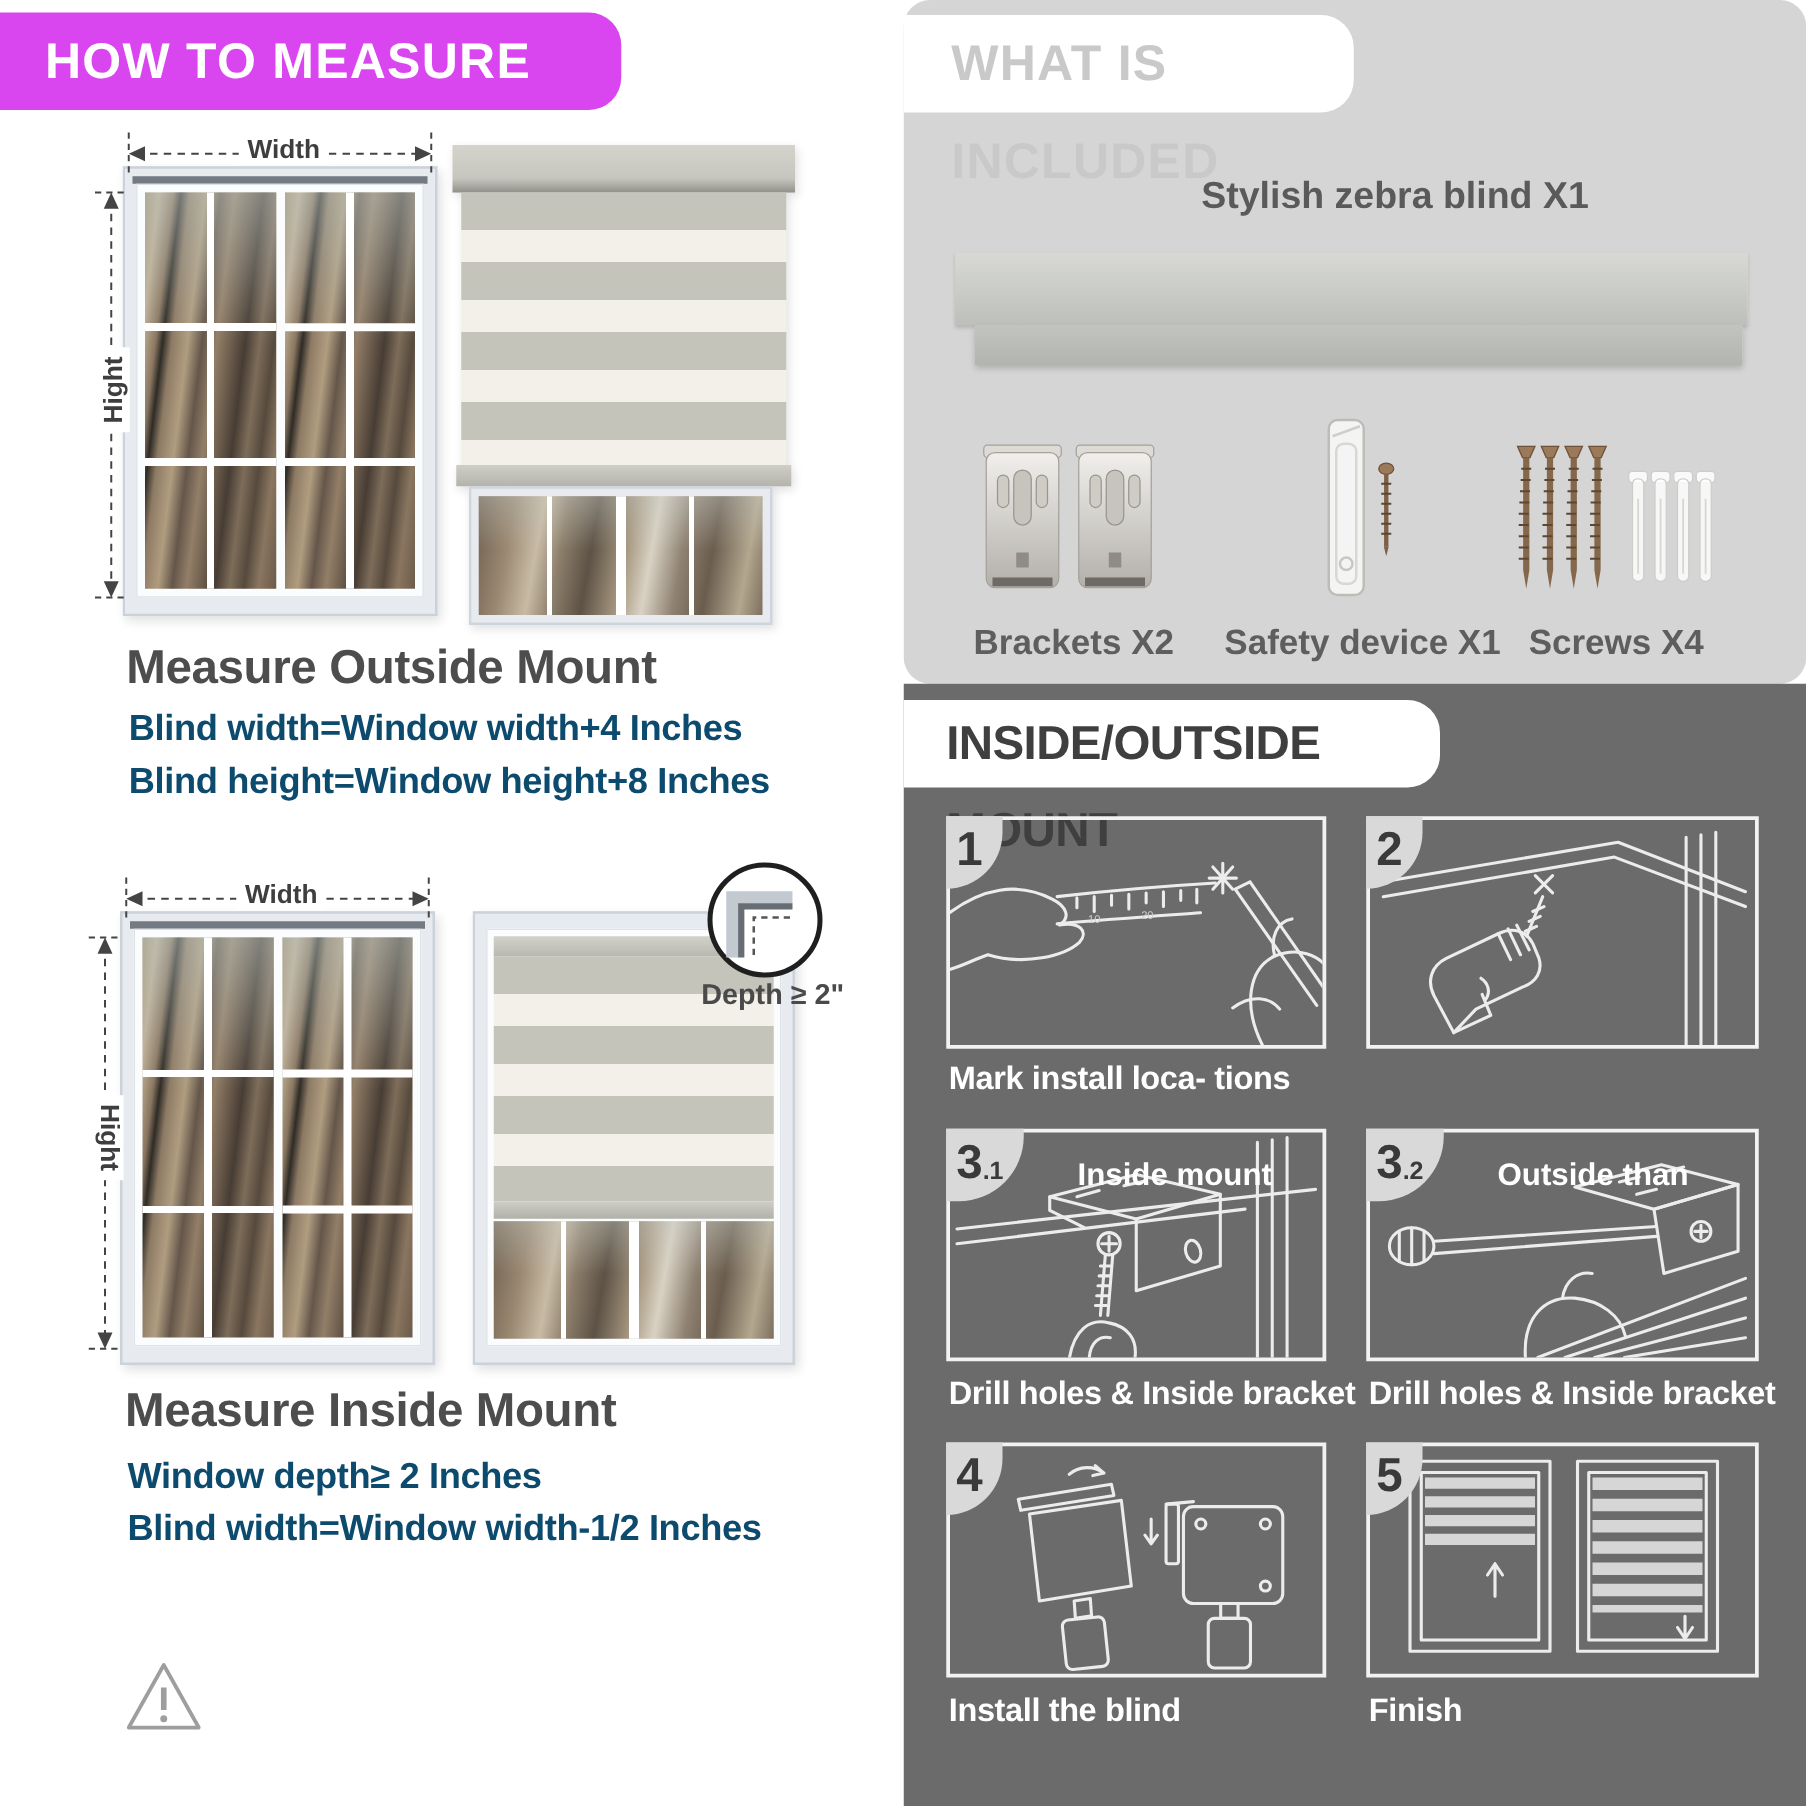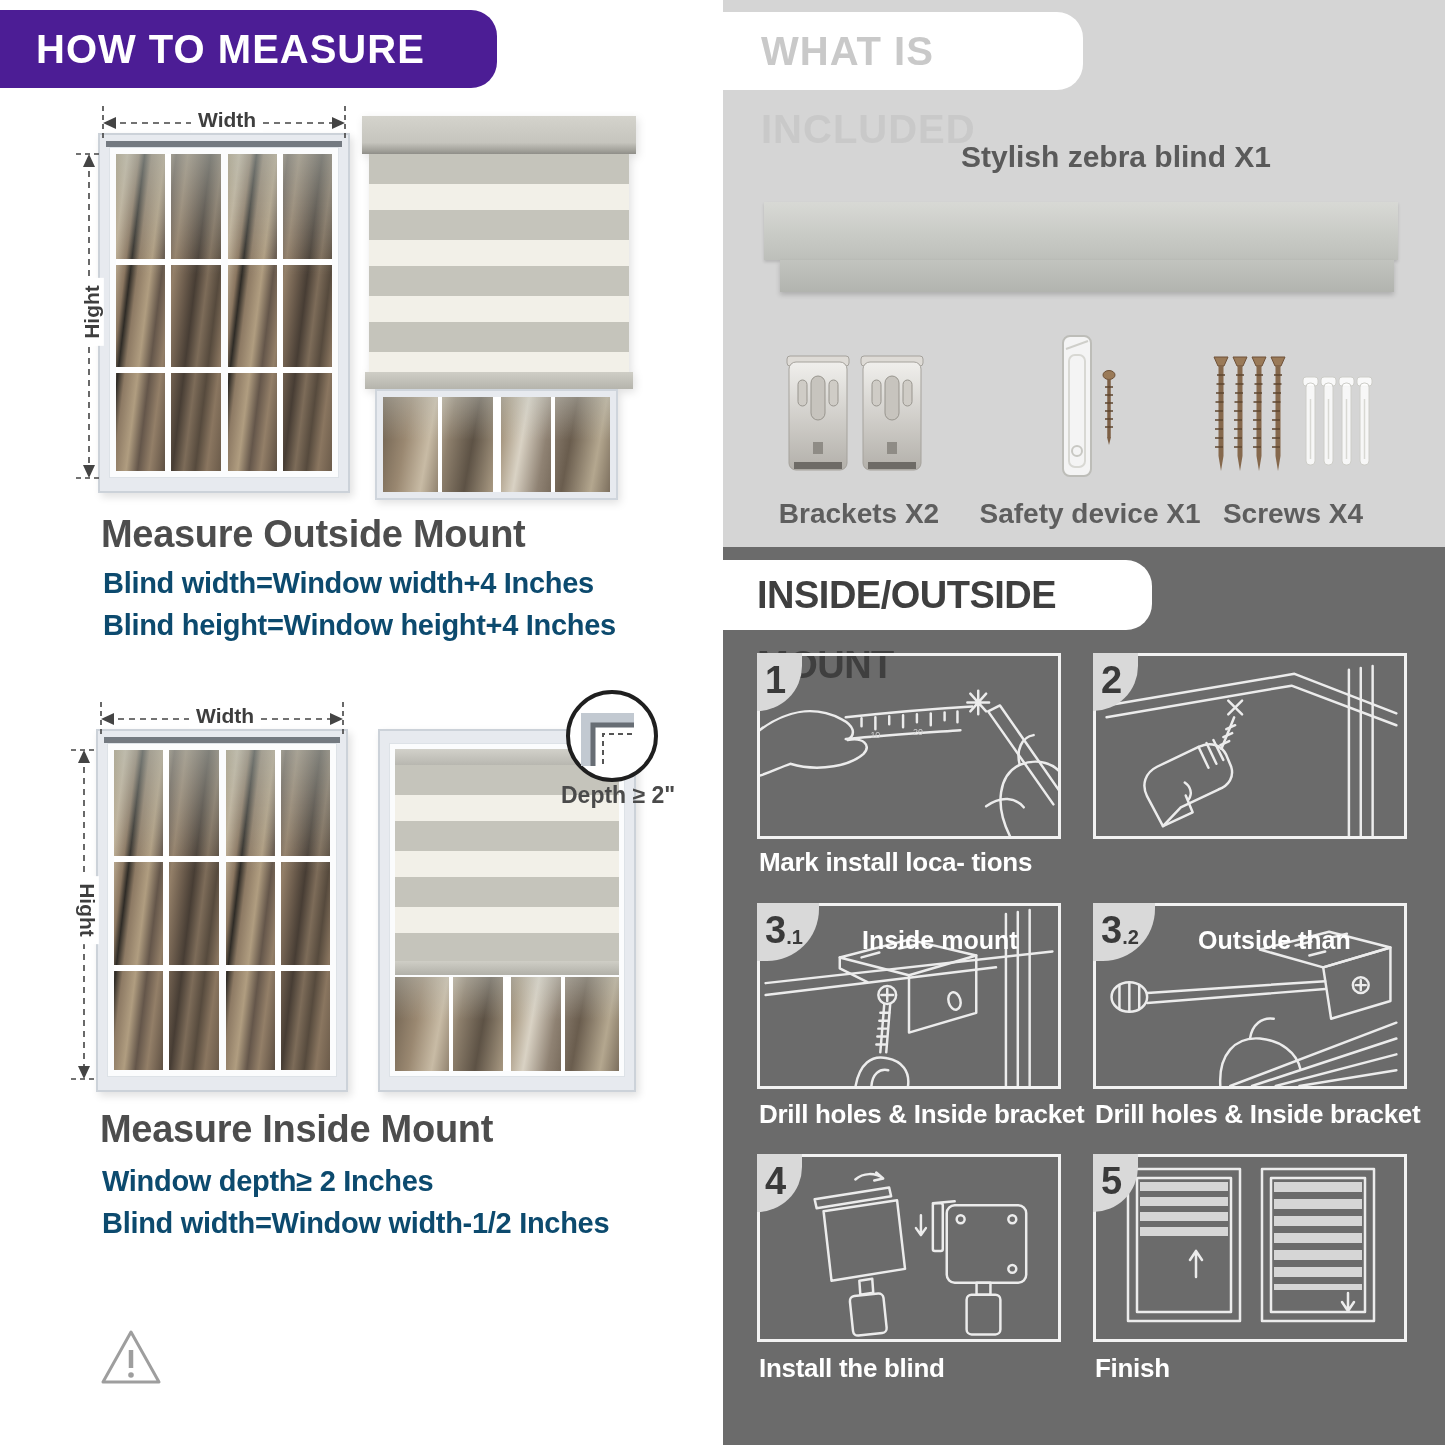--- a/index.html
+++ b/index.html
@@ -1,21 +1,21 @@
 <!DOCTYPE html>
 <html><head>
 <meta charset="utf-8">
 <style>
   html,body{margin:0;padding:0;background:#fff;}
   #stage{position:relative;width:1445px;height:1445px;overflow:hidden;
          font-family:"Liberation Sans","DejaVu Sans",sans-serif;background:#fff;}
   .abs{position:absolute;}
 
   
-  .howto-banner{left:0;top:10px;width:497px;height:78px;background:#4c1d95;
+  .howto-banner{left:0;top:10px;width:497px;height:78px;background:#d946ef;
     border-radius:0 26px 26px 0;color:#fff;font-size:40px;font-weight:bold;
     line-height:78px;padding-left:36px;letter-spacing:1px;box-sizing:border-box;}
 
   .win{background:#e7eaef;box-shadow:inset 0 0 0 2px #ccd2d9, 3px 4px 8px rgba(0,0,0,0.12);}
   .win-jamb{position:absolute;left:8px;right:8px;top:8px;height:6px;background:#747a81;}
   .win-inner{position:absolute;left:11px;right:11px;top:14px;bottom:15px;background:#fbfcfd;
     box-shadow:inset 0 0 0 1px #dde2e7;display:flex;gap:7px;padding:7px;box-sizing:border-box;}
   .sash{flex:1;}
   .ph{background-image:
     linear-gradient(90deg, rgba(255,255,255,0) calc(50% - 3px), #fff calc(50% - 3px), #fff calc(50% + 3px), rgba(255,255,255,0) calc(50% + 3px)),
@@ -43,21 +43,21 @@
     linear-gradient(100deg,#6e604f 0%,#9a8871 12%,#c8bba5 22%,#8d7f6c 30%,#5d5245 40%,#a99a83 52%,#d9d2c4 60%,#8f8273 70%,#6a5d4e 80%,#b4a78f 92%,#7c6f5e 100%);}
   .ib-col{position:absolute;left:11px;right:11px;top:14px;bottom:15px;background:#fbfcfd;
     box-shadow:inset 0 0 0 1px #dde2e7;display:flex;flex-direction:column;padding:6px;box-sizing:border-box;}
   .ib-head{height:16px;background:linear-gradient(180deg,#d2d1ca,#b8b7b0);}
   .ib-rail{height:14px;background:linear-gradient(180deg,#cfcec6,#b2b1a9);}
   .magnifier{border-radius:50%;border:4px solid #1f1f1f;background:#fff;box-sizing:border-box;z-index:5;}
   .depth-label{font-size:23px;font-weight:bold;color:#4a4a4a;}
 
   
   .rightcol{left:723px;top:0;width:722px;height:1445px;}
-  .sec-light{position:absolute;left:0;top:0;width:722px;height:547px;background:#d5d5d5;}
+  .sec-light{position:absolute;left:0;top:0;width:722px;height:547px;background:#d5d5d5;border-radius:21px;}
   .included-banner{position:absolute;left:0;top:12px;width:360px;height:78px;background:#fff;
     border-radius:0 26px 26px 0;color:#c9c9c9;font-size:40px;font-weight:bold;line-height:78px;
     padding-left:38px;box-sizing:border-box;letter-spacing:1px;}
   .blind-label{position:absolute;left:0;top:140px;width:722px;text-align:center;
     font-size:30px;font-weight:bold;color:#5a5a5a;padding-left:32px;}
   .hr-top{position:absolute;left:41px;top:202px;width:634px;height:58px;
     background:linear-gradient(180deg,#d8d9d5 0,#c9cbc6 55%,#bdbfba 100%);
     box-shadow:0 2px 3px rgba(0,0,0,0.15);}
   .hr-bot{position:absolute;left:57px;top:260px;width:614px;height:32px;
     background:linear-gradient(180deg,#c2c4bf 0,#b2b4af 100%);box-shadow:0 3px 5px rgba(0,0,0,0.18);}
@@ -116,21 +116,21 @@
     <div class="ob-head"></div>
     <div class="abs zebra" style="left:7px;right:7px;top:38px;height:218px"></div>
     <div class="ob-rail" style="left:3px;right:3px;top:256px;height:17px"></div>
     <div class="miniwin" style="left:13px;right:18px;top:273px;height:111px">
       <div class="mw-panes"></div>
     </div>
   </div>
 
   <div class="abs h1-dark" style="left:101px;top:513px">Measure Outside Mount</div>
   <div class="abs body-gray" style="left:103px;top:562px">Blind width=Window width+4 Inches</div>
-  <div class="abs body-gray" style="left:103px;top:604px">Blind height=Window height+4 Inches</div>
+  <div class="abs body-gray" style="left:103px;top:604px">Blind height=Window height+8 Inches</div>
 
   <div class="abs win" style="left:96px;top:729px;width:252px;height:363px">
     <div class="win-jamb"></div>
     <div class="win-inner">
       <div class="sash ph"></div>
       <div class="sash ph"></div>
     </div>
   </div>
 
   <svg class="abs" style="left:93px;top:700px" width="258" height="38">

